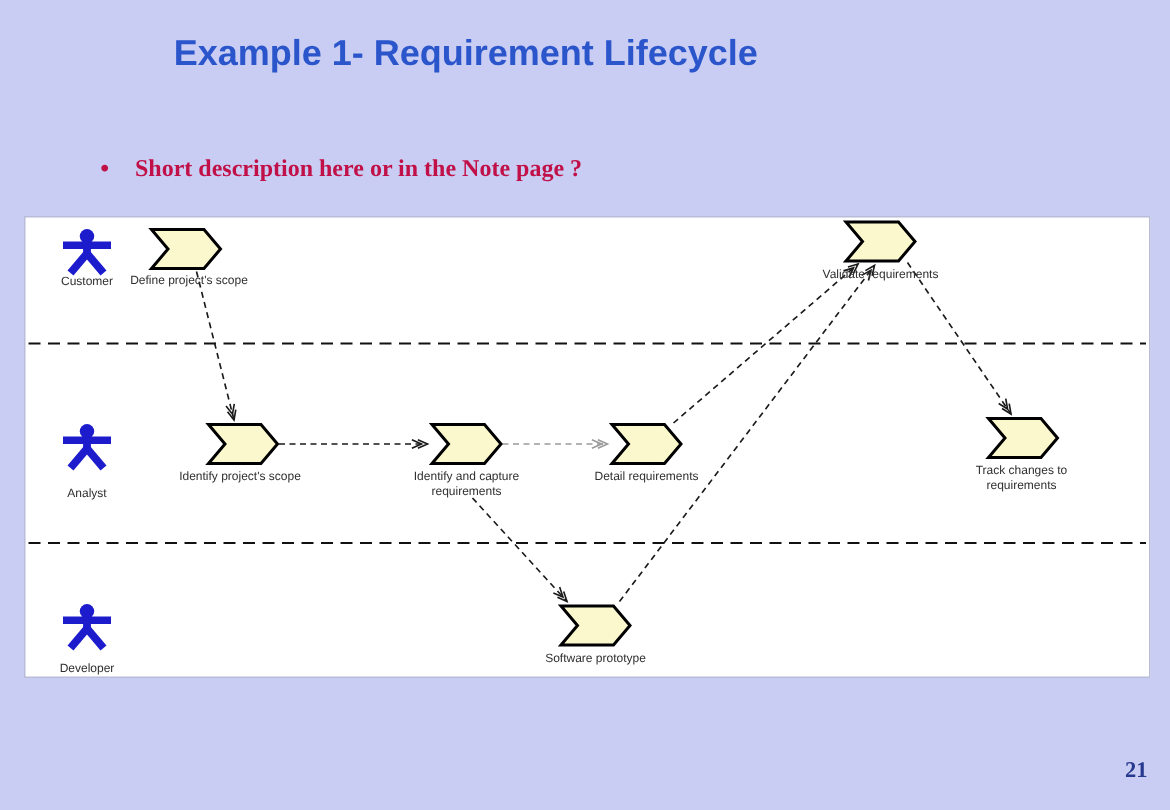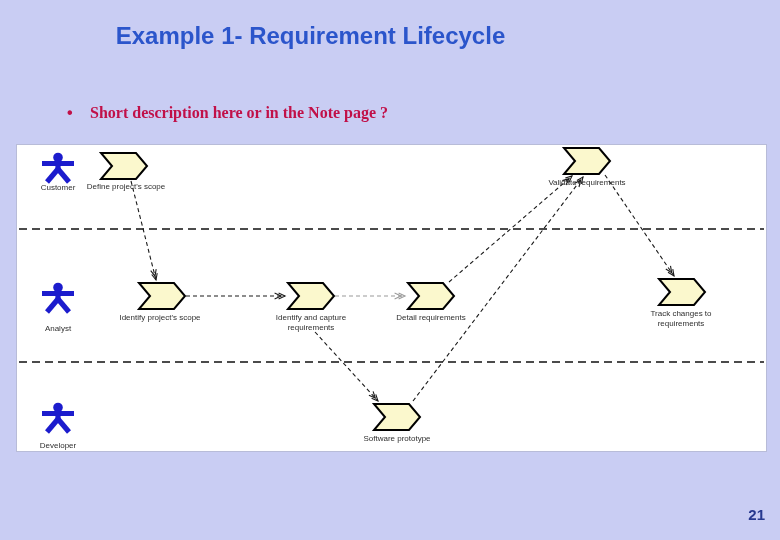--- a/index.html
+++ b/index.html
@@ -20,21 +20,21 @@
   }
   .bullet-glyph{display:inline-block;width:23px;font-family:"Liberation Sans",sans-serif;}
   .diagram-panel{
     position:absolute;left:16px;top:144px;width:749px;height:306px;
     background:var(--panel,#ffffff);
     border:1px solid #b8bcd8;box-sizing:content-box;
   }
   .diagram-panel svg{display:block;width:749px;height:306px;}
   .page-number{
     position:absolute;top:506px;right:15px;
-    font-size:15px;font-weight:bold;color:var(--page,#27398f);
+    font-size:15px;font-weight:bold;color:var(--page,#27398f);font-family:Liberation Serif, serif;
   }
   svg text{font-family:"Liberation Sans",sans-serif;font-size:8px;fill:#2f2f2f;}
 </style>
 </head>
 <body style="--bg: #c9cdf3; --title: #2b55cb; --bullet: #c11048; --page: #27398f; --panel: #ffffff;">
 
 <div class="slide-title">Example 1- Requirement Lifecycle</div>
 
 <div class="bullet-row">
   <span class="bullet-glyph">•</span><span>Short description here or in the Note page ?</span>

